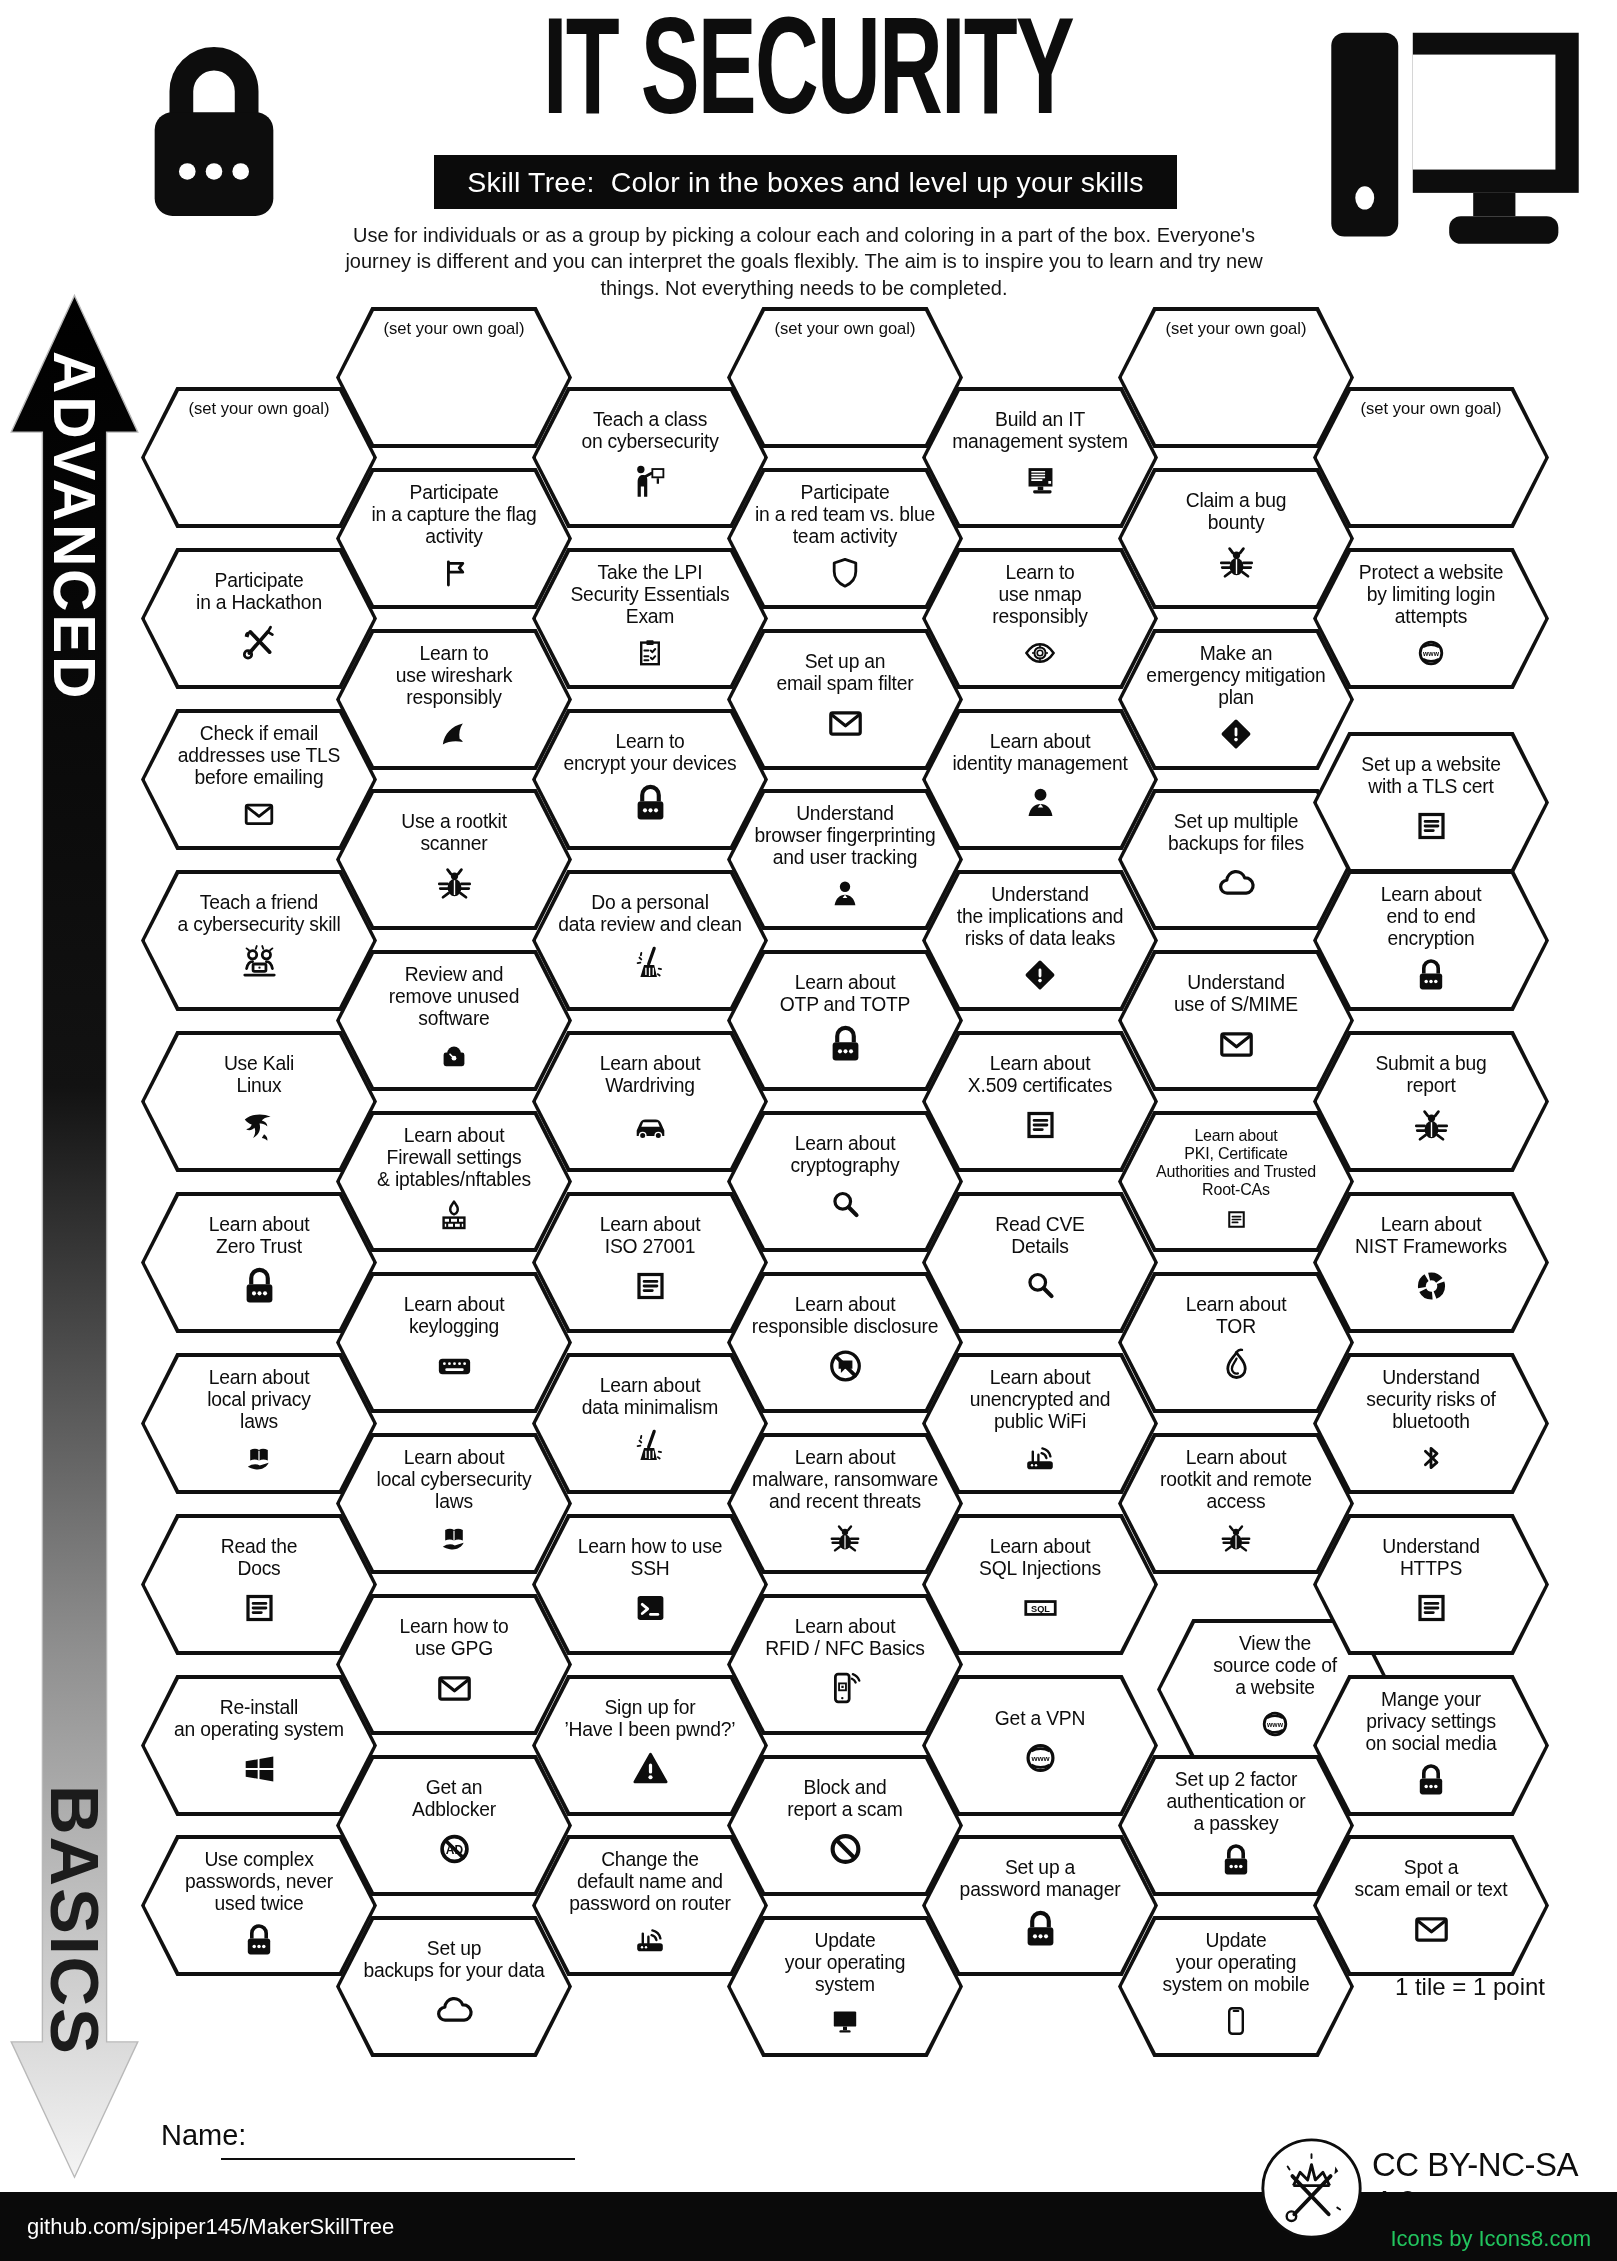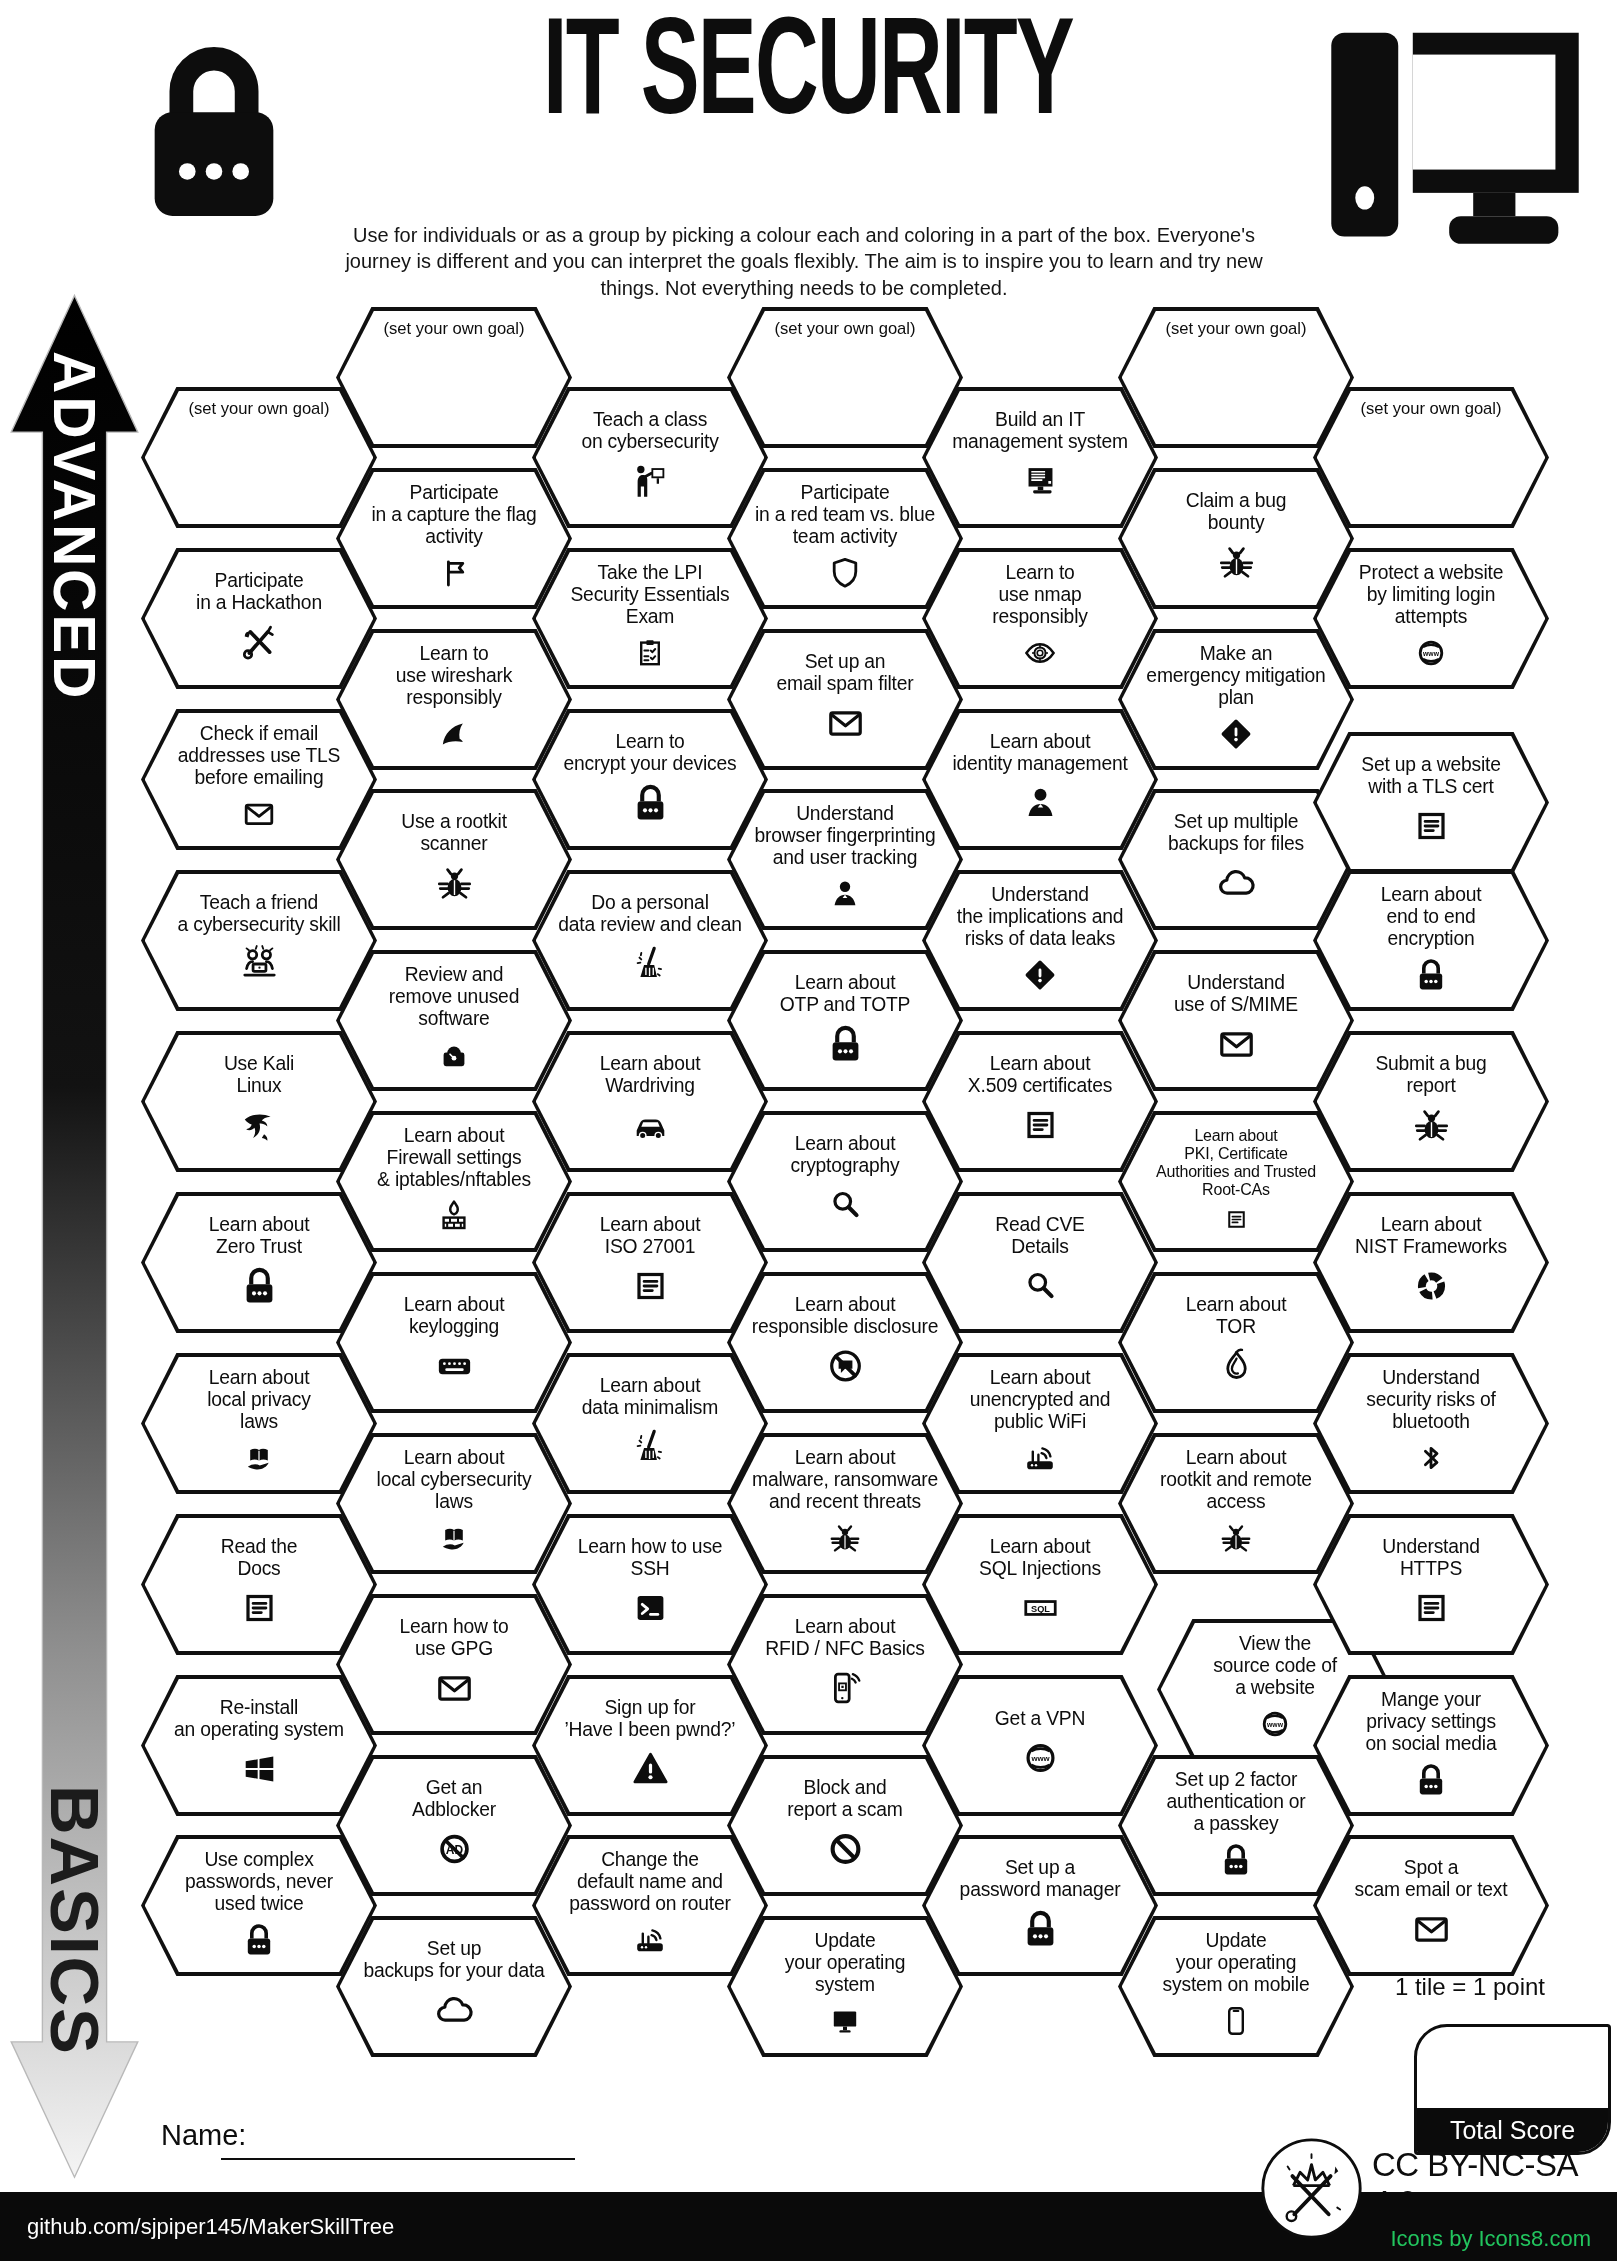--- a/index.html
+++ b/index.html
@@ -61,20 +61,23 @@
 
   <svg class="hdr-icon" style="left:125px;top:16px" width="178" height="216" viewBox="0 0 300 340">
     <path d="M95 155v-40a55 55 0 0 1 110 0v40" fill="none" stroke="#0d0d0d" stroke-width="40"></path>
     <rect x="50" y="150" width="200" height="175" rx="30" fill="#0d0d0d"></rect>
     <circle cx="105" cy="250" r="14" fill="#fff"></circle>
       <circle cx="150" cy="250" r="14" fill="#fff"></circle>
       <circle cx="195" cy="250" r="14" fill="#fff"></circle>
   </svg>
 
   <div class="title">IT SECURITY</div>
+  <div class="subtitle-bar">
+    <span>Skill Tree:  Color in the boxes and level up your skills</span>
+  </div>
   <div class="description">Use for individuals or as a group by picking a colour each and coloring in a part of the box.  Everyone's journey is different and you can interpret the goals flexibly.  The aim is to inspire you to learn and try new things. Not everything needs to be completed.</div>
 
   <svg class="hdr-icon" style="left:1324px;top:14px" width="262" height="234" viewBox="0 0 360 320">
     <rect x="10" y="25" width="92" height="280" rx="18" fill="#0d0d0d"></rect>
     <ellipse cx="56" cy="252" rx="13" ry="16" fill="#fff"></ellipse>
     <rect x="122" y="25" width="228" height="220" fill="#0d0d0d"></rect>
     <rect x="122" y="55" width="196" height="158" fill="#fff"></rect>
     <rect x="205" y="245" width="58" height="32" fill="#0d0d0d"></rect>
     <rect x="172" y="277" width="150" height="38" rx="16" fill="#0d0d0d"></rect>
   </svg>
@@ -1049,26 +1052,20 @@
           </span>
         </div>
       </div>
     </div>
 
 
   <div class="name-row">Name:</div>
   <div class="name-line"></div>
 
   <div class="tile-note">1 tile = 1 point</div>
-  <div class="score-box">
-    <div class="score-empty"></div>
-    <div class="score-bar">
-      <span>Total Score</span>
-    </div>
-  </div>
 
   <div class="license">CC BY-NC-SA 4.0</div>
   <svg class="mq-logo" width="105" height="105" viewBox="0 0 220 220">
     <circle cx="110" cy="110" r="102" fill="#fff" stroke="#0d0d0d" stroke-width="6"></circle>
     <polyline points="72,104 86,76 102,92 110,60 118,92 134,76 148,104" fill="none" stroke="#0d0d0d" stroke-width="6" stroke-linejoin="round"></polyline>
     <line x1="72" y1="104" x2="148" y2="104" stroke="#0d0d0d" stroke-width="6"></line>
     <line x1="74" y1="164" x2="150" y2="84" stroke="#0d0d0d" stroke-width="8" stroke-linecap="round"></line>
     <line x1="70" y1="84" x2="146" y2="164" stroke="#0d0d0d" stroke-width="8" stroke-linecap="round"></line>
     <circle cx="68" cy="168" r="10" fill="none" stroke="#0d0d0d" stroke-width="5"></circle>
     <path d="M160 64l6 10-8 6z" fill="#0d0d0d"></path>

